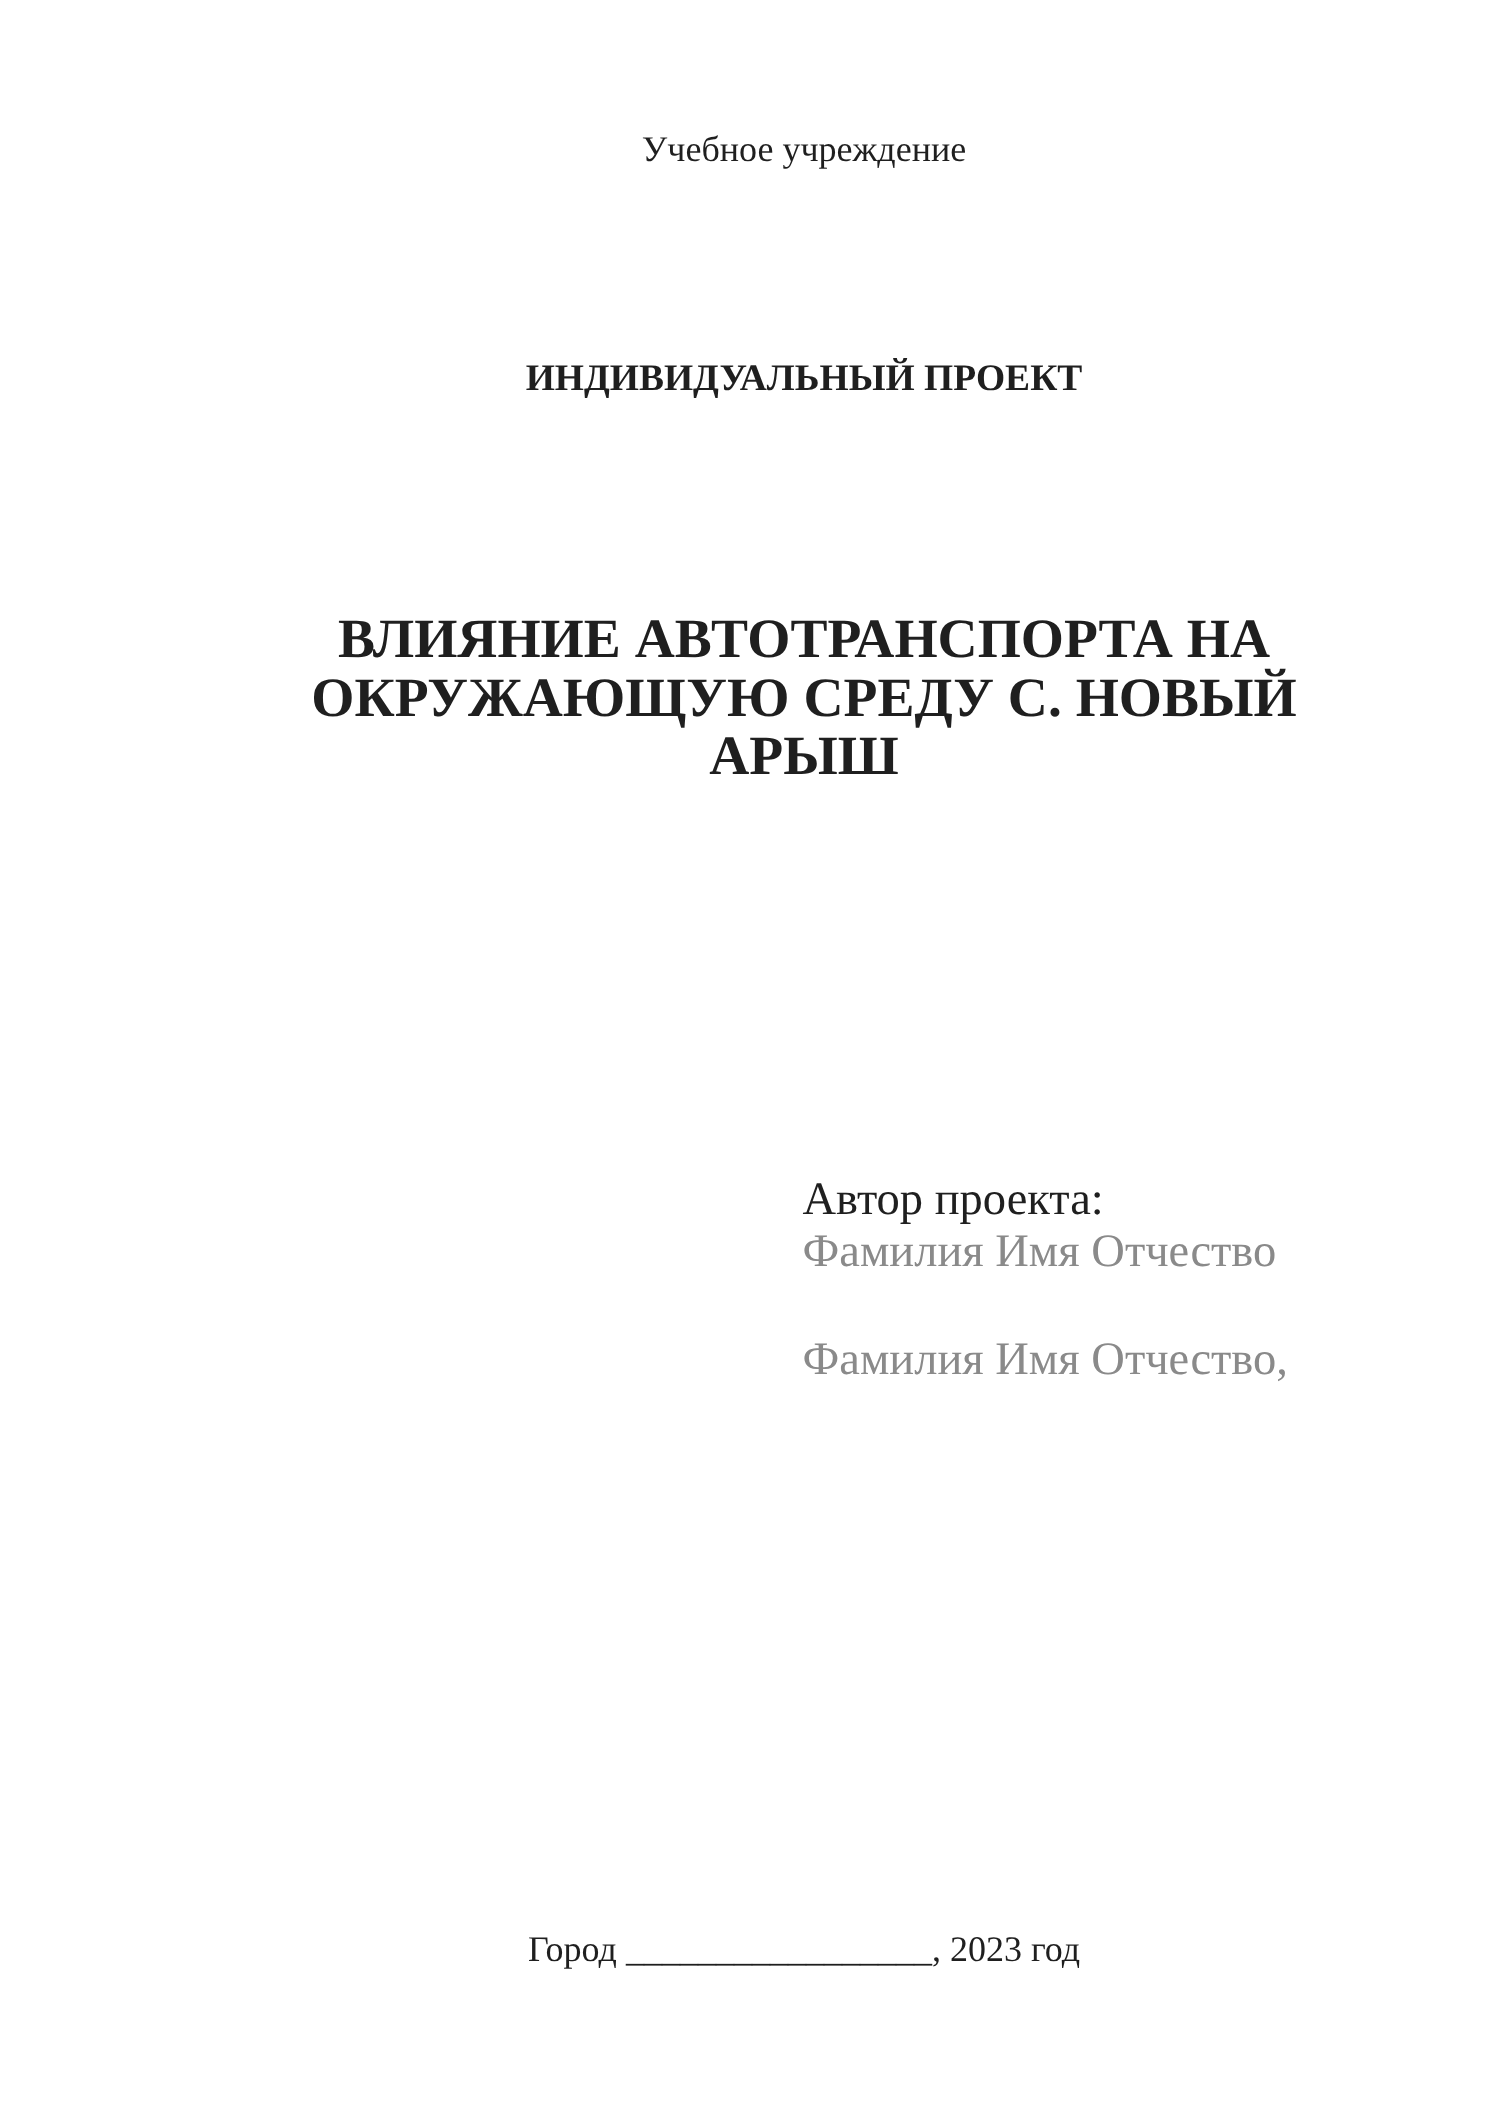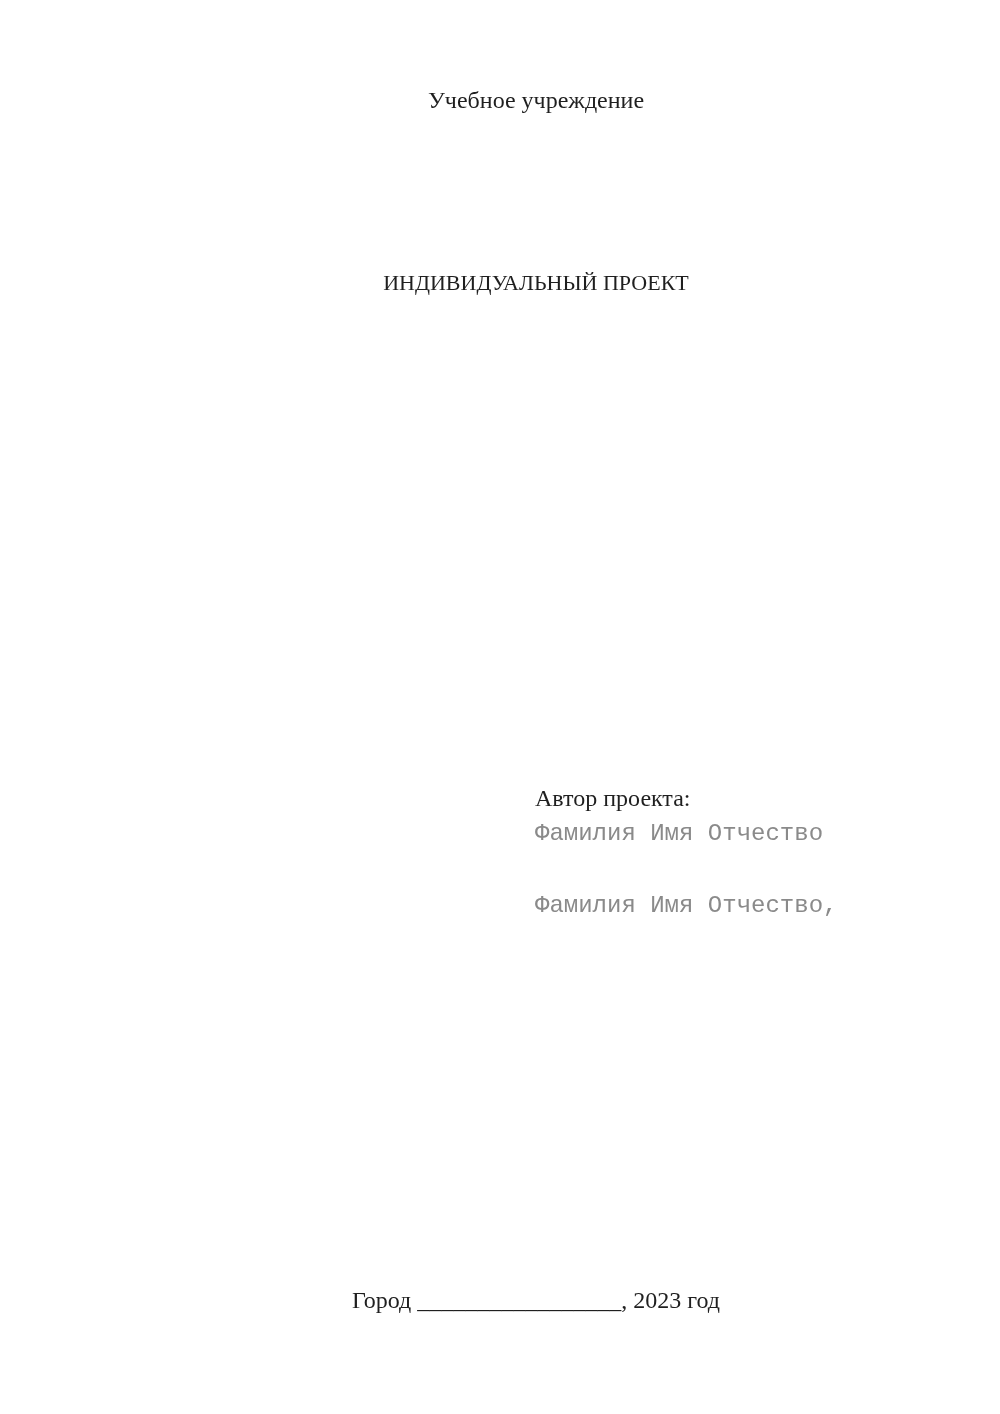--- a/index.html
+++ b/index.html
@@ -25,62 +25,63 @@
     left: 143px;
     right: 71px;
     text-align: center;
   }
   .institution {
     top: 85px;
     font-size: 24px;
     line-height: 30px;
   }
   .doc-type {
-    top: 267px;
-    font-size: 22px;
+    top: 237px;
+    font-size: 25px;
     line-height: 32px;
-    font-weight: normal;
+    font-weight: bold;
   }
   .project-title {
     position: absolute;
     top: 407px;
     left: 171px;
     width: 730px;
     text-align: center;
     font-size: 37px;
     line-height: 39px;
     font-weight: bold;
   }
   .byline-block {
     position: absolute;
     left: 535px;
-    font-size: 24px;
+    font-size: 31px;
     line-height: 35px;
     text-align: left;
   }
   .author-block { top: 781px; }
   .supervisor-block { top: 888px; }
   .byline-label { color: var(--text); }
-  .placeholder-text { color: var(--placeholder); font-family: Liberation Mono, monospace; }
+  .placeholder-text { color: var(--placeholder); }
   .footer-line {
     top: 1283px;
     font-size: 24px;
     line-height: 35px;
   }
   .line { display: block; }
 </style>
 </head>
 <body>
 
 <div class="page">
 
   <div class="centered-band institution">Учебное учреждение</div>
 
   <div class="centered-band doc-type">ИНДИВИДУАЛЬНЫЙ ПРОЕКТ</div>
 
+  <h1 class="project-title">ВЛИЯНИЕ АВТОТРАНСПОРТА НА ОКРУЖАЮЩУЮ СРЕДУ С. НОВЫЙ АРЫШ</h1>
 
   <div class="byline-block author-block">
     <span class="line byline-label">Автор проекта:</span>
     <span class="line placeholder-text">Фамилия Имя Отчество</span>
   </div>
 
   <div class="byline-block supervisor-block">
     <span class="line placeholder-text">Фамилия Имя Отчество,</span>
   </div>
 

